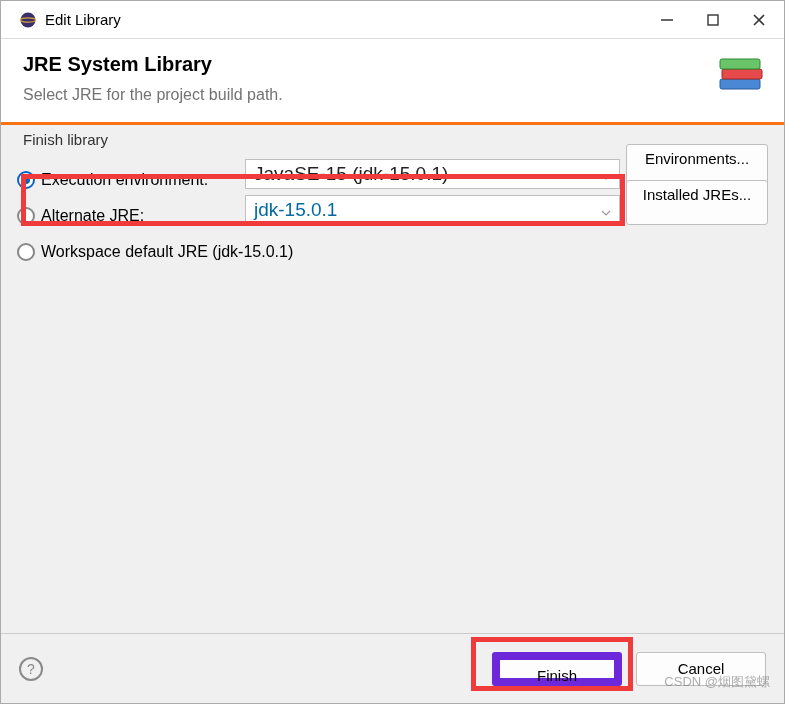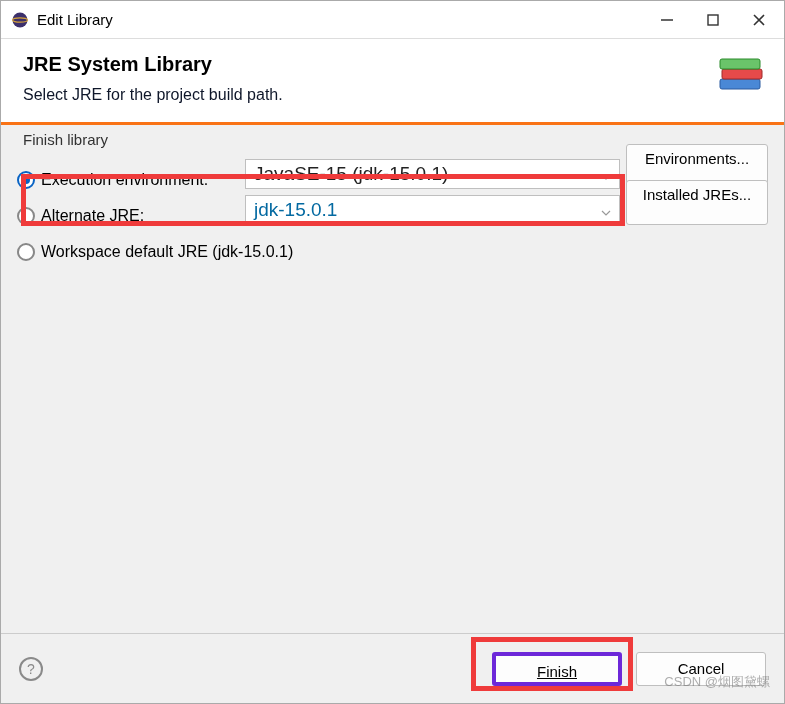--- a/index.html
+++ b/index.html
@@ -14,21 +14,21 @@
     border: 1px solid #aaa;
     display: flex;
     flex-direction: column;
     position: relative;
   }
   
   .titlebar {
     height: 38px;
     display: flex;
     align-items: center;
-    padding: 0 2px 0 10px;
+    padding: 0 2px 0 18px;
     border-bottom: 1px solid #ddd;
   }
   .titlebar .app-icon {
     width: 18px; height:18px; margin-right:8px;
   }
   .titlebar .title { flex: 0 0 auto; font-size: 15px; }
   .titlebar .spacer { flex: 1; }
   .ctrl {
     width: 46px; height: 32px;
     display:flex; align-items:center; justify-content:center;
@@ -37,21 +37,21 @@
   .ctrl svg { width:12px; height:12px; }
   .ctrl.min svg { width:12px; height:2px; }
   
   .header {
     padding: 14px 22px 18px 22px;
     position: relative;
     border-bottom: 3px solid #f97316;
     background: #fff;
   }
   .header h1 { margin:0 0 10px 0; font-size: 20px; font-weight:700; }
-  .header p  { margin:0; font-size:16px; color:#0f172a; }
+  .header p  { margin:0; font-size:16px; color:#737373; }
   .header .hicon {
     position:absolute; right:16px; top:10px;
     width:56px; height:56px;
   }
   
   .main {
     flex:1;
     background:#f0f0f0;
     padding: 18px 10px 10px 10px;
     position:relative;
@@ -148,22 +148,21 @@
   .btn {
     width:130px; height:34px;
     border:1px solid #bfbfbf;
     background:#fdfdfd;
     border-radius:3px;
     font-size:15px;
     text-align:center;
     line-height:32px;
   }
   .btn.primary {
-    border:4px solid #6d28d9;
-    text-decoration:underline;
+    border:8px solid #6d28d9;
   }
   .watermark {
     position:absolute;
     right:14px; bottom:12px;
     font-size:13px;
     color:rgba(120,120,120,0.6);
     pointer-events:none;
   }
 </style>
 </head>

